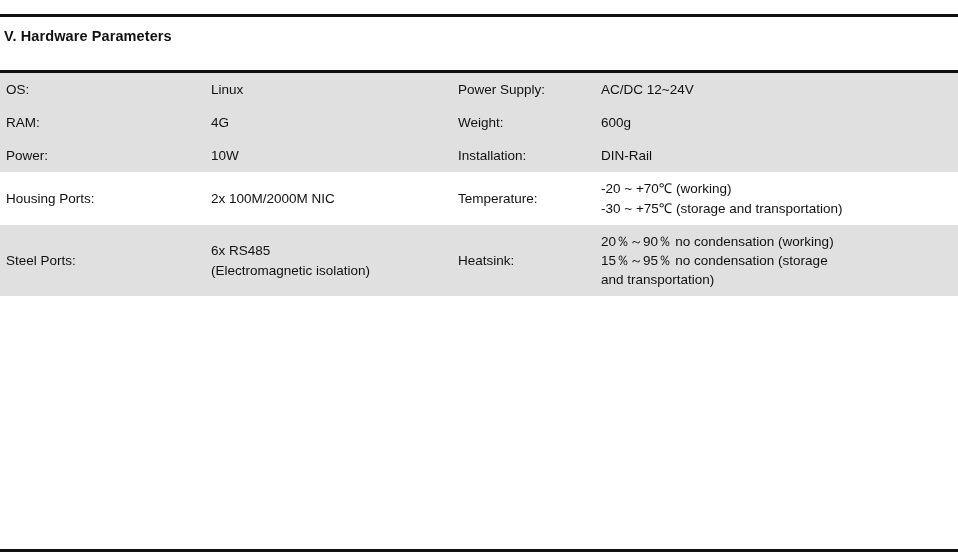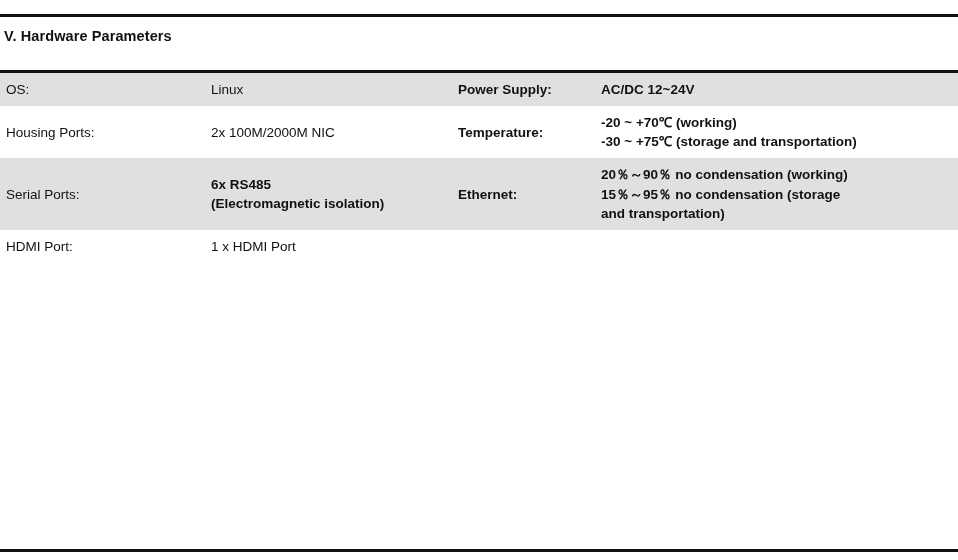--- a/index.html
+++ b/index.html
@@ -68,21 +68,21 @@
   col.c4 { width: 363px; }
 
   tr.shade td { background: #e0e0e0; }
   tr.plain td { background: #ffffff; }
 
   td.k { padding-left: 6px; }
   td.v { padding-left: 6px; }
   td.k3 { padding-left: 6px; }
   td.v4 { padding-left: 6px; }
 
-  .multi { white-space: pre-line; font-weight: bold; }
+  .multi { white-space: pre-line; }
 
   .bottom-rule {
     position: absolute;
     left: 0;
     bottom: 8px;
     width: 958px;
     height: 3px;
     background: #111111;
   }
 </style>
@@ -104,40 +104,46 @@
         <col class="c3">
         <col class="c4">
     </colgroup>
     <tbody>
       <tr class="shade">
         <td class="k">OS:</td>
         <td class="v">Linux</td>
         <td class="k3 multi">Power Supply:</td>
         <td class="v4 multi">AC/DC 12~24V</td>
       </tr>
+      <tr class="shade">
+        <td class="k">RAM:</td>
+        <td class="v">4G</td>
+        <td class="k3 multi">Weight:</td>
+        <td class="v4 multi">600g</td>
+      </tr>
+      <tr class="shade">
+        <td class="k">Power:</td>
+        <td class="v">10W</td>
+        <td class="k3 multi">Installation:</td>
+        <td class="v4 multi">DIN-Rail</td>
+      </tr>
       <tr class="plain">
         <td class="k">Housing Ports:</td>
         <td class="v">2x 100M/2000M NIC</td>
         <td class="k3 multi">Temperature:</td>
         <td class="v4 multi">-20 ~ +70℃ (working)
 -30 ~ +75℃ (storage and transportation)</td>
       </tr>
       <tr class="shade">
-        <td class="k">Serial Ports:</td>
+        <td class="k">Steel Ports:</td>
         <td class="v multi">6x RS485
 (Electromagnetic isolation)</td>
-        <td class="k3 multi">Ethernet:</td>
+        <td class="k3 multi">Heatsink:</td>
         <td class="v4 multi">20％～90％ no condensation (working)
 15％～95％ no condensation (storage
 and transportation)</td>
-      </tr>
-      <tr class="plain">
-        <td class="k">HDMI Port:</td>
-        <td class="v">1 x HDMI Port</td>
-        <td class="k3 multi"></td>
-        <td class="v4 multi"></td>
       </tr>
     </tbody>
   </table>
 
   <div class="bottom-rule"></div>
 
 </div>
 
 </body></html>

